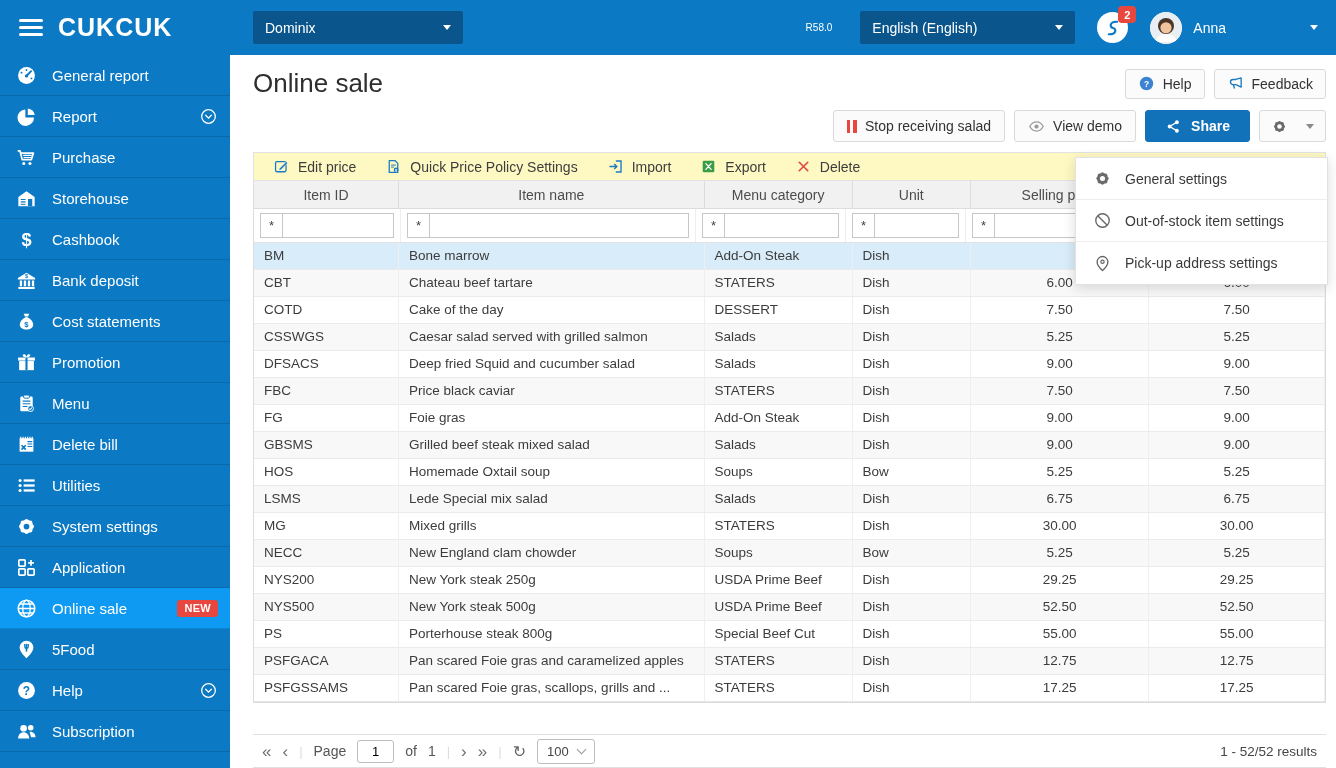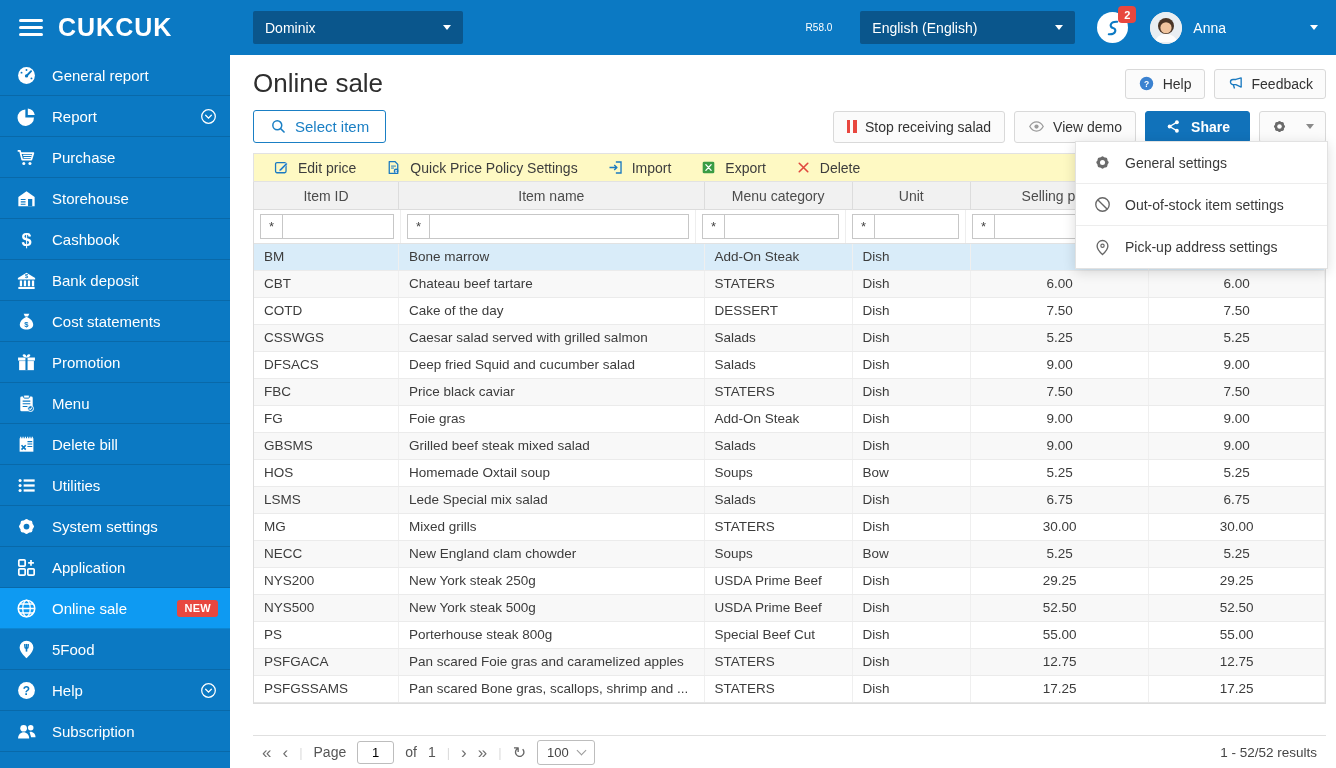--- a/index.html
+++ b/index.html
@@ -83,21 +83,21 @@
   .pagination { margin:31px 10px 0 23px; height:34px; border-top:1px solid #e0e0e0; border-bottom:1px solid #e0e0e0; display:flex; align-items:center; gap:11px; padding:0 9px; font-size:14px; color:#555; }
   .pg-btn { font-size:17px; color:#6f6f6f; cursor:pointer; line-height:1; background:none; border:none; font-family:inherit; }
   .pg-sep { color:#ddd; font-size:13px; }
   .page-input { width:37px; height:23px; border:1px solid #bdbdbd; border-radius:3px; text-align:center; font-size:13px; outline:none; font-family:inherit; }
   .refresh { font-size:16px; color:#666; cursor:pointer; }
   .size-select { height:25px; border:1px solid #bdbdbd; border-radius:3px; display:flex; align-items:center; gap:9px; padding:0 9px; font-size:13px; color:#444; cursor:pointer; }
   .chev-down { width:7px; height:7px; border-right:1.4px solid #9a9a9a; border-bottom:1.4px solid #9a9a9a; transform:rotate(45deg); margin-top:-3px; }
   .results { margin-left:auto; font-size:13.5px; color:#454545; }
 
   
-  .settings-menu { position:absolute; top:86px; right:8px; width:253px; background:#fff; border:1px solid #e2e2e2; box-shadow:0 3px 12px rgba(0,0,0,0.14); z-index:40; }
+  .settings-menu { position:absolute; top:102px; right:8px; width:253px; background:#fff; border:1px solid #e2e2e2; box-shadow:0 3px 12px rgba(0,0,0,0.14); z-index:40; }
   .menu-item { height:42px; display:flex; align-items:center; gap:13px; padding:0 17px; font-size:14px; color:#3a3a3a; border-bottom:1px solid #ededed; cursor:pointer; background:#fff; }
   .menu-item:last-child { border-bottom:none; }
   .mi-icon { width:19px; height:19px; display:flex; }
   .mi-icon svg { width:100%; height:100%; }
 </style>
 </head>
 <body>
 
 <div class="topbar">
   <div class="hamburger">
@@ -391,29 +391,20 @@
               <path d="M20 4 V17 L12.5 13.5 H8.5 a3.6 3.6 0 0 1 0-7.2 h4 Z" fill="none" stroke="#1b7ac0" stroke-width="1.9" stroke-linejoin="round"></path>
               <path d="M9 13.8 l1.6 5.2" stroke="#1b7ac0" stroke-width="1.9"></path>
             </svg>
         </span>
         <span>Feedback</span>
       </button>
     </div>
   </div>
 
   <div class="action-row">
-    <button class="btn-select-item">
-      <span class="icon16">
-        <svg viewBox="0 0 24 24">
-            <circle cx="10.3" cy="10.3" r="6.3" fill="none" stroke="#1a7fc4" stroke-width="2.1"></circle>
-            <path d="M15 15 L20.5 20.5" stroke="#1a7fc4" stroke-width="2.1"></path>
-          </svg>
-      </span>
-      <span>Select item</span>
-    </button>
     <div class="action-right">
       <button class="btn btn-md">
         <span class="pause-icon">
             <i></i>
             <i></i>
           </span>
         <span>Stop receiving salad</span>
       </button>
       <button class="btn btn-md">
         <span class="icon16">
@@ -660,21 +651,21 @@
         <div class="tr even">
           <div class="td" style="width: 147px;">PSFGACA</div>
           <div class="td" style="width: 310px;">Pan scared Foie gras and caramelized apples</div>
           <div class="td" style="width: 150px;">STATERS</div>
           <div class="td" style="width: 120px;">Dish</div>
           <div class="td num" style="width: 181px;">12.75</div>
           <div class="td num" style="width: 178px;">12.75</div>
         </div>
         <div class="tr">
           <div class="td" style="width: 147px;">PSFGSSAMS</div>
-          <div class="td" style="width: 310px;">Pan scared Bone gras, scallops, shrimp and ...</div>
+          <div class="td" style="width: 310px;">Pan scared Foie gras, scallops, grills and ...</div>
           <div class="td" style="width: 150px;">STATERS</div>
           <div class="td" style="width: 120px;">Dish</div>
           <div class="td num" style="width: 181px;">17.25</div>
           <div class="td num" style="width: 178px;">17.25</div>
         </div>
       </div>
   </div>
 
   <div class="pagination">
     <button class="pg-btn">«</button>

